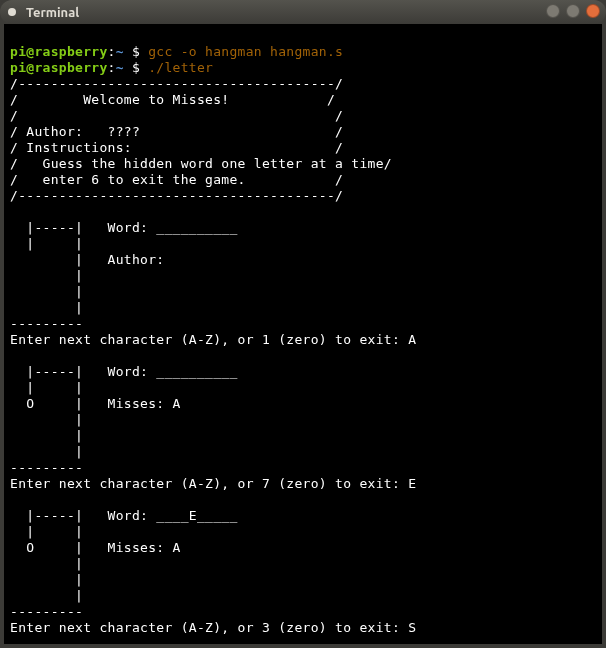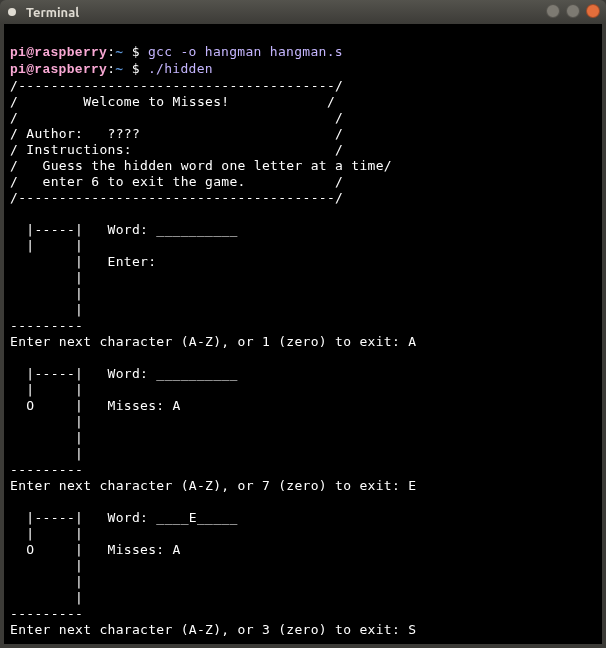--- a/index.html
+++ b/index.html
@@ -22,20 +22,21 @@
     .titlebar {
       height: 24px;
       background: linear-gradient(to bottom, #54534d, #3c3b37);
       display: flex;
       align-items: center;
       padding: 0 8px;
       color: #dfdbd2;
       font-size: 13px;
       font-weight: bold;
       position: relative;
+      border-radius: 12px;
     }
     .titlebar-left {
       display: flex;
       align-items: center;
       gap: 6px;
     }
     .app-icon {
       width: 8px;
       height: 8px;
       background: #dfdbd2;
@@ -64,24 +65,24 @@
       padding: 4px 6px;
       font-family: 'DejaVu Sans Mono', 'Ubuntu Mono', 'Courier New', monospace;
       font-size: 13px;
       line-height: 16px;
       color: #ffffff;
       white-space: pre;
       overflow: hidden;
       margin: 0 4px 4px 4px;
       letter-spacing: 0.3px;
     }
-    .prompt { color: #f9a8d4; font-weight: bold; font-family: Liberation Mono, monospace; }
+    .prompt { color: #84cc16; font-weight: bold; }
     .tilde { color: #5c95d6; font-weight: bold; }
     .dollar { color: #ffffff; }
-    .cmd { color: #c4b5fd; }
+    .cmd { color: #a16207; }
     .out { color: #ffffff; }
     .line { white-space: pre; }
   </style>
 </head>
 <body>
 
 <div class="window">
   <div class="titlebar">
     <div class="titlebar-left">
       <span class="app-icon"></span>
@@ -89,33 +90,33 @@
     </div>
     <div class="window-controls">
       <div class="wc-btn wc-min"></div>
       <div class="wc-btn wc-max"></div>
       <div class="wc-btn wc-close"></div>
     </div>
   </div>
 
   <div class="terminal-body">
 <span class="line"><span class="prompt">pi@raspberry</span><span class="out">:</span><span class="tilde">~</span><span class="dollar"> $ </span><span class="cmd">gcc -o hangman hangman.s</span></span>
-<span class="line"><span class="prompt">pi@raspberry</span><span class="out">:</span><span class="tilde">~</span><span class="dollar"> $ </span><span class="cmd">./hidden</span></span>
+<span class="line"><span class="prompt">pi@raspberry</span><span class="out">:</span><span class="tilde">~</span><span class="dollar"> $ </span><span class="cmd">./letter</span></span>
 <span class="line out">/---------------------------------------/</span>
 <span class="line out">/        Welcome to Misses!            /</span>
 <span class="line out">/                                       /</span>
 <span class="line out">/ Author:   ????                        /</span>
 <span class="line out">/ Instructions:                         /</span>
 <span class="line out">/   Guess the hidden word one letter at a time/</span>
 <span class="line out">/   enter 6 to exit the game.           /</span>
 <span class="line out">/---------------------------------------/</span>
 <span class="line out"> </span>
 <span class="line out">  |-----|   Word: __________</span>
 <span class="line out">  |     |</span>
-<span class="line out">        |   Enter:</span>
+<span class="line out">        |   Author:</span>
 <span class="line out">        |</span>
 <span class="line out">        |</span>
 <span class="line out">        |</span>
 <span class="line out">---------</span>
 <span class="line out">Enter next character (A-Z), or 1 (zero) to exit: A</span>
 <span class="line out"> </span>
 <span class="line out">  |-----|   Word: __________</span>
 <span class="line out">  |     |</span>
 <span class="line out">  O     |   Misses: A</span>
 <span class="line out">        |</span>

